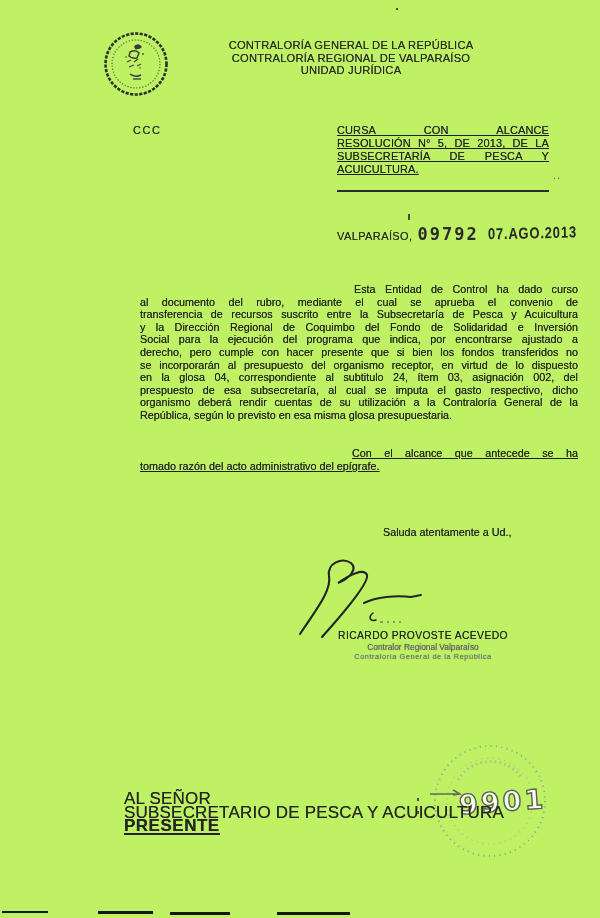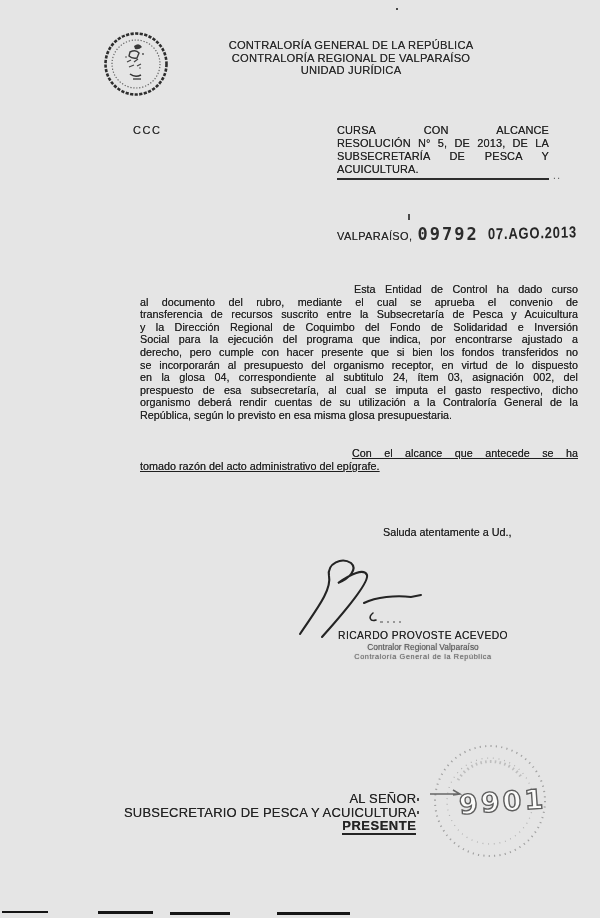--- a/index.html
+++ b/index.html
@@ -1,40 +1,40 @@
 <!DOCTYPE html>
 <html><head>
 <meta charset="utf-8">
 <style>
   * { margin:0; padding:0; box-sizing:border-box; }
   html,body { background:#ffffff; }
   .page {
     position:relative; width:600px; height:918px;
-    background:#e5e5e5; overflow:hidden;
+    background:#bef264; overflow:hidden;
     font-family:"Liberation Sans", sans-serif; color:#1f1f1f;
   }
   .inkish { text-shadow:0 0 0.55px rgba(35,35,35,0.75); }
   .soft  { text-shadow:0 0 1px rgba(120,120,120,0.8); }
 
   .seal { position:absolute; left:100px; top:30px; }
 
   .letterhead {
     position:absolute; left:201px; top:39px; width:300px;
     text-align:center; font-size:11.2px; line-height:12.6px;
     letter-spacing:0.2px; color:#2a2a2a;
   }
 
   .ref-code {
     position:absolute; left:133px; top:124px;
     font-size:11px; letter-spacing:1.6px; color:#2e2e2e;
   }
 
   .subject {
     position:absolute; left:337px; top:124px; width:212px;
-    border-bottom:2px solid #2d2d2d; padding-bottom:2px;
+    border-bottom:2px solid #2d2d2d; padding-bottom:14px;text-decoration:underline;
   }
   .subject .jline { font-size:11px; line-height:13px; color:#242424; letter-spacing:0.1px; }
   .subject-marks { position:absolute; left:553px; top:170px; font-size:10px; color:#555; letter-spacing:1.5px; }
 
   .jline { text-align:justify; text-align-last:justify; }
   .jline.last { text-align-last:left; }
   .jline.indent1 { padding-left:214px; }
   .jline.indent2 { padding-left:212px; }
 
   .dateline { position:absolute; left:337px; top:224px; display:flex; align-items:baseline; }
@@ -60,21 +60,21 @@
 
   .signature-svg { position:absolute; left:272px; top:556px; }
 
   .signature-block { position:absolute; left:318px; top:630px; width:210px; text-align:center; }
   .sig-name  { font-size:10.3px; letter-spacing:0.4px; color:#242424; }
   .sig-title { font-size:8.4px;  color:#5b5b5b; margin-top:1px; }
   .sig-inst  { font-size:7.3px;  color:#6e6e6e; letter-spacing:0.6px; }
 
   .round-stamp { position:absolute; left:424px; top:738px; opacity:0.9; }
 
-  .addressee { position:absolute; left:124px; top:792px; font-size:13px; line-height:13.5px; color:#242424; letter-spacing:0.2px;text-align:right; }
+  .addressee { position:absolute; left:124px; top:792px; font-size:17px; line-height:13.5px; color:#242424; letter-spacing:0.2px; }
   .presente  { font-weight:700; letter-spacing:0.5px; border-bottom:2px solid #242424; display:inline-block; }
 
   .artifact { position:absolute; background:#161616; }
   .a1 { left:2px;   top:911px; width:46px; height:2px; }
   .a2 { left:98px;  top:911px; width:55px; height:2.5px; }
   .a3 { left:170px; top:912px; width:60px; height:3px; }
   .a4 { left:277px; top:912px; width:73px; height:3px; }
 
   .speck { position:absolute; background:#4a4a4a; }
   .s1 { left:408px; top:214px; width:2px; height:6px; }

